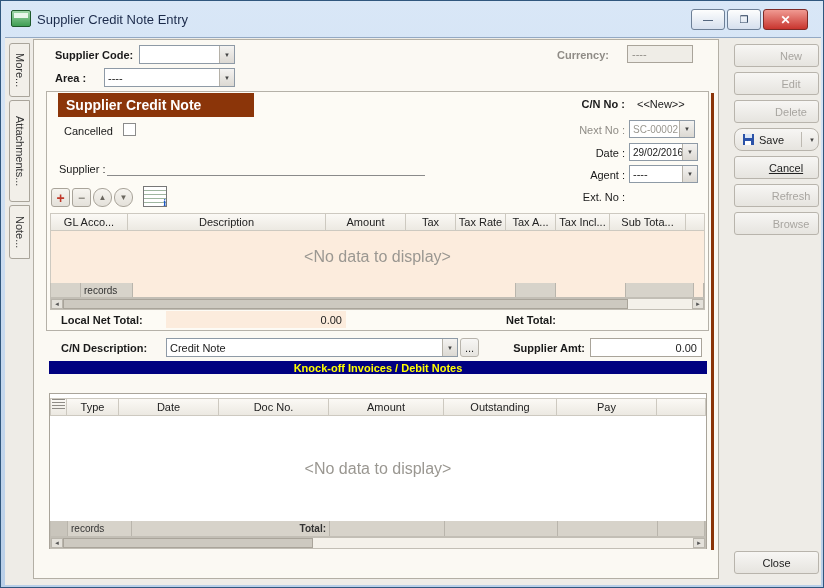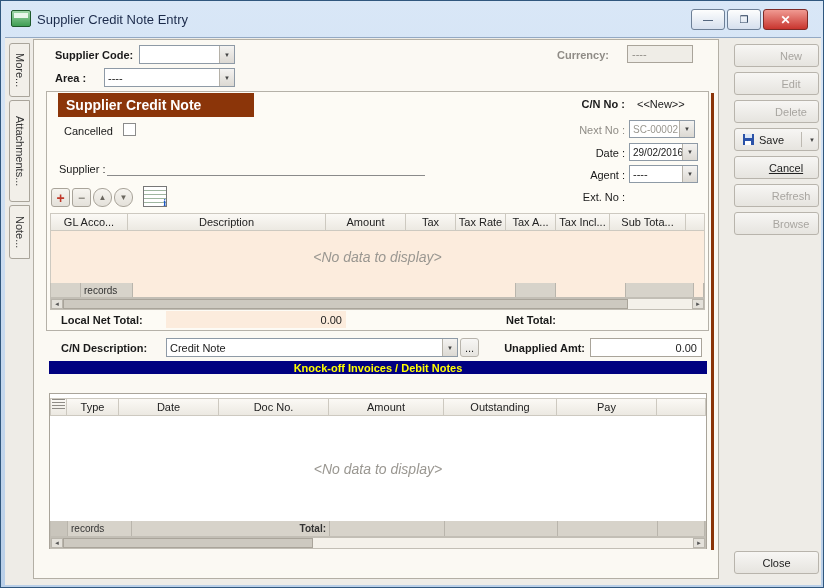--- a/index.html
+++ b/index.html
@@ -65,21 +65,21 @@
     background-image:repeating-linear-gradient(#fff 0 3px, #9fb6a0 3px 4px); }
   .tblicon:after { content:"i"; position:absolute; right:0px; bottom:-2px; font-size:10px;
     font-weight:bold; color:#1c57c4; font-family:"Liberation Serif", serif; }
   
   .ghead { position:absolute; display:flex; height:18px; }
   .gh { border:1px solid #cdc9c0; border-left:none; background:linear-gradient(#fbf9f5,#ecE9e2);
     font-size:11px; color:#222; text-align:center; line-height:16px; overflow:hidden;
     white-space:nowrap; }
   .gh:first-child { border-left:1px solid #cdc9c0; }
   .gbody { position:absolute; display:flex; align-items:center; justify-content:center;
-    font-size:14px; color:#9a9791; border-left:1px solid #cdc9c0; border-right:1px solid #cdc9c0;font-style:italic; }
+    font-size:16px; color:#9a9791; border-left:1px solid #cdc9c0; border-right:1px solid #cdc9c0; }
   .gfoot { position:absolute; display:flex; height:15px; border:1px solid #c2beb5; border-top:none; }
   .gf { background:#d7d3ca; border-right:1px solid #b9b5ac; font-size:10px; color:#333;
     display:flex; align-items:center; padding:0 3px; overflow:hidden; white-space:nowrap; }
   .gf.peach { background:#fcecdd; }
   .gf.fill { flex:1; }
   .hscroll { position:absolute; height:12px; background:#f4f1ea; border:1px solid #c2beb5;
     display:flex; }
   .sarrow { width:12px; background:#e4e1da; border:1px solid #b9b5ac; font-size:6px; color:#555;
     display:flex; align-items:center; justify-content:center; }
   .sthumb { background:#cdc9c0; border:1px solid #a9a49a; }
@@ -92,21 +92,21 @@
     display:flex; align-items:center; justify-content:center;margin-top:43px; }
   .grid2 { position:absolute; left:48px; top:392px; width:658px; height:156px;
     background:#fff; border:1px solid #a9a49a; }
   .rowind { width:13px; height:11px; margin:auto;
     background-image:repeating-linear-gradient(#8f8c86 0 1px, transparent 1px 3px); }
   
   .abtn { position:absolute; left:733px; width:85px; height:23px; border:1px solid #b8b4ac;
     border-radius:3px; background:linear-gradient(#f7f6f4,#e6e4df); font-size:11px; color:#222;
     display:flex; align-items:center; justify-content:center; }
   .abtn.disabled { color:#a8a5a0;padding-left:29px; }
-  .abtn.split { justify-content:flex-start; padding-left:8px; }
+  .abtn.split { justify-content:flex-start; padding-left:8px;border-radius:8px; }
   .abtn .splitsep { position:absolute; right:16px; top:3px; bottom:3px; width:1px; background:#bdb9b1; }
   .abtn .splitarrow { position:absolute; right:3px; font-size:6px; color:#444; }
   .floppy { width:11px; height:11px; background:#2a52a8; position:relative; display:inline-block;
     margin-right:5px; }
   .floppy:before { content:""; position:absolute; top:0; left:2px; right:2px; height:4px; background:#dce6f5; }
   .floppy:after { content:""; position:absolute; bottom:0; left:2px; width:6px; height:4px; background:#fff; }
   .cancel-u { text-decoration:underline;margin-left:19px; }
   .brown-strip { position:absolute; left:710px; top:92px; width:3px; height:457px; background:#8b3509; }
 </style>
 </head>
@@ -216,21 +216,21 @@
   <div class="lbl" style="left:60px;top:313px;">Local Net Total:</div>
   <div class="field" style="left:165px;top:310px;width:180px;height:17px;background:#fcecdd;border:none;justify-content:flex-end;">0.00</div>
   <div class="lbl" style="left:505px;top:313px;">Net Total:</div>
 
   <div class="lbl" style="left:60px;top:341px;">C/N Description:</div>
   <div class="combo" style="left:165px;top:337px;width:292px;height:19px;">
     <span class="cval">Credit Note</span>
     <span class="cbtn">▼</span>
   </div>
   <div class="abtn" style="left:459px;top:337px;width:19px;height:19px;">...</div>
-  <div class="lbl" style="left:488px;top:341px;width:96px;text-align:right;">Unapplied Amt:</div>
+  <div class="lbl" style="left:488px;top:341px;width:96px;text-align:right;">Supplier Amt:</div>
   <div class="field" style="left:589px;top:337px;width:112px;height:19px;justify-content:flex-end;">0.00</div>
 
   <div class="bluebar">Knock-off Invoices / Debit Notes</div>
   <div class="ko-tab">Knock Off Grid</div>
 
   <div class="grid2"></div>
   <div class="ghead" style="left:49px;top:397px;width:656px;">
     <div class="gh" style="width:17px;">
         <div class="rowind"></div>
       </div>

